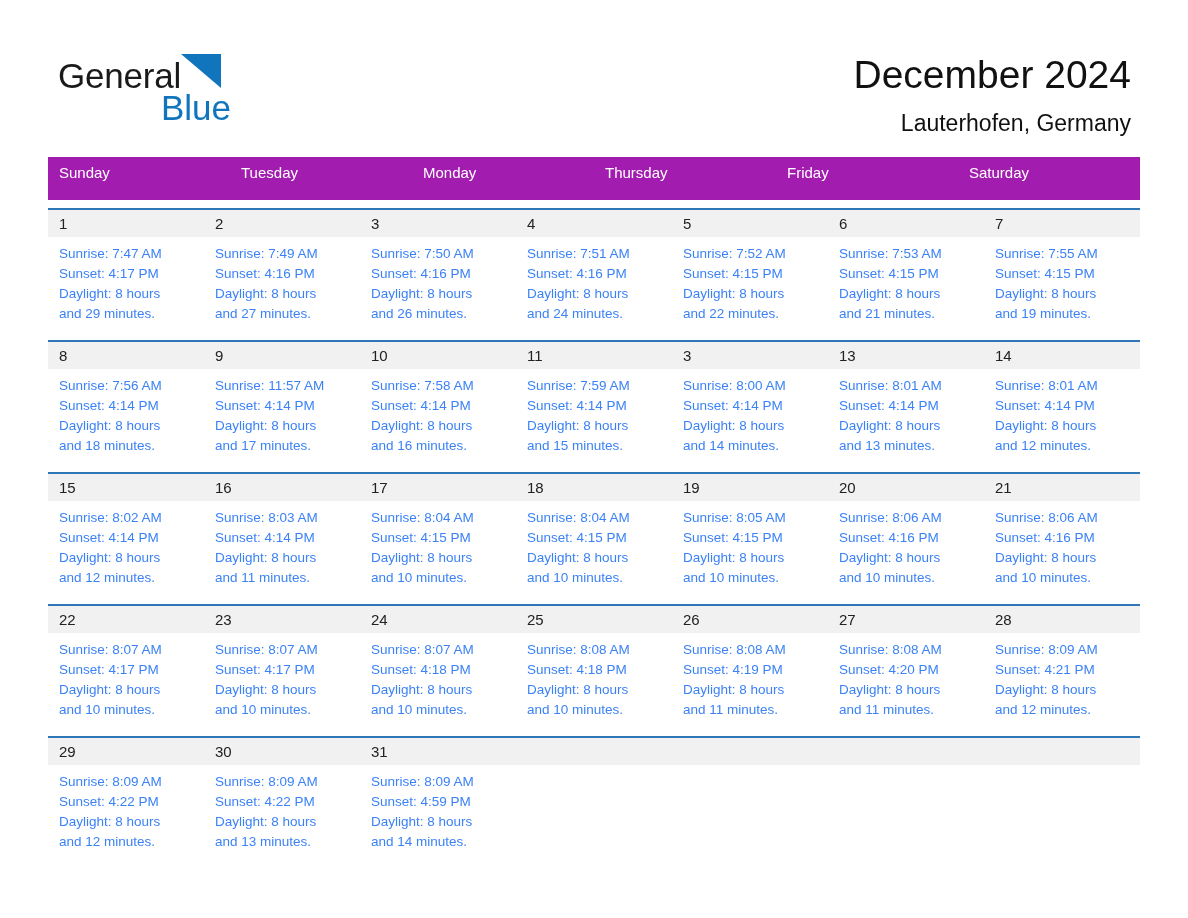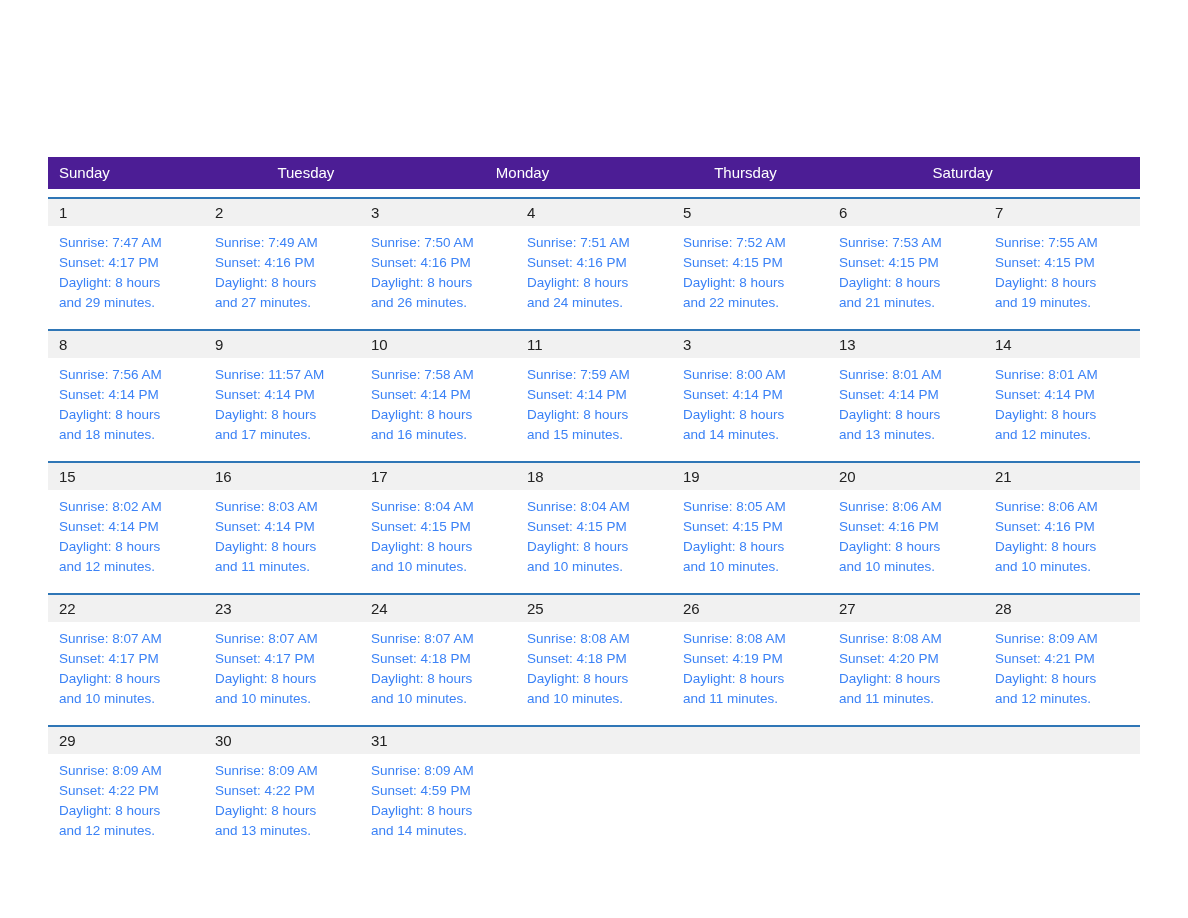--- a/index.html
+++ b/index.html
@@ -87,23 +87,22 @@
 
   
   .calendar {
     position: absolute;
     left: 48px;
     top: 157px;
     width: 1092px;
   }
   .weekdays {
     display: flex;
-    background: #4c1d95;
-    height: 32px;
-    justify-content: center;
+    background: #a21caf;
+    height: 43px;
   }
   .weekday {
     flex: 1 1 0;
     color: #ffffff;
     font-size: 15px;
     line-height: 32px;
     padding-left: 11px;
     box-sizing: border-box;
     white-space: nowrap;
   }
@@ -146,27 +145,45 @@
   }
   .day.empty .day-info {
     visibility: hidden;
   }
 </style>
 </head>
 <body>
 
 <div class="page">
 
+  <div class="header">
+
+    <div class="brand">
+      <div class="brand-row1">
+        <span class="brand-general">General</span><span class="brand-tri"><svg width="44" height="38" viewBox="0 0 44 38">
+              <polygon points="2,2 2,36 42,36" fill="#1175bd" transform="rotate(180 22 19)"></polygon>
+            </svg></span>
+      </div>
+      <div class="brand-blue">Blue</div>
+    </div>
+
+    <div class="title-block">
+      <div class="cal-title">December 2024</div>
+      <div class="cal-subtitle">Lauterhofen, Germany</div>
+    </div>
+
+  </div>
 
   <div class="calendar">
     <div class="weekdays">
       <div class="weekday">Sunday</div>
       <div class="weekday">Tuesday</div>
       <div class="weekday">Monday</div>
       <div class="weekday">Thursday</div>
+      <div class="weekday">Friday</div>
       <div class="weekday">Saturday</div>
     </div>
 
     <div class="week">
       <div class="day">
         <div class="day-num">1</div>
         <div class="day-info">
           <div>Sunrise: 7:47 AM</div>
           <div>Sunset: 4:17 PM</div>
           <div>Daylight: 8 hours</div>

